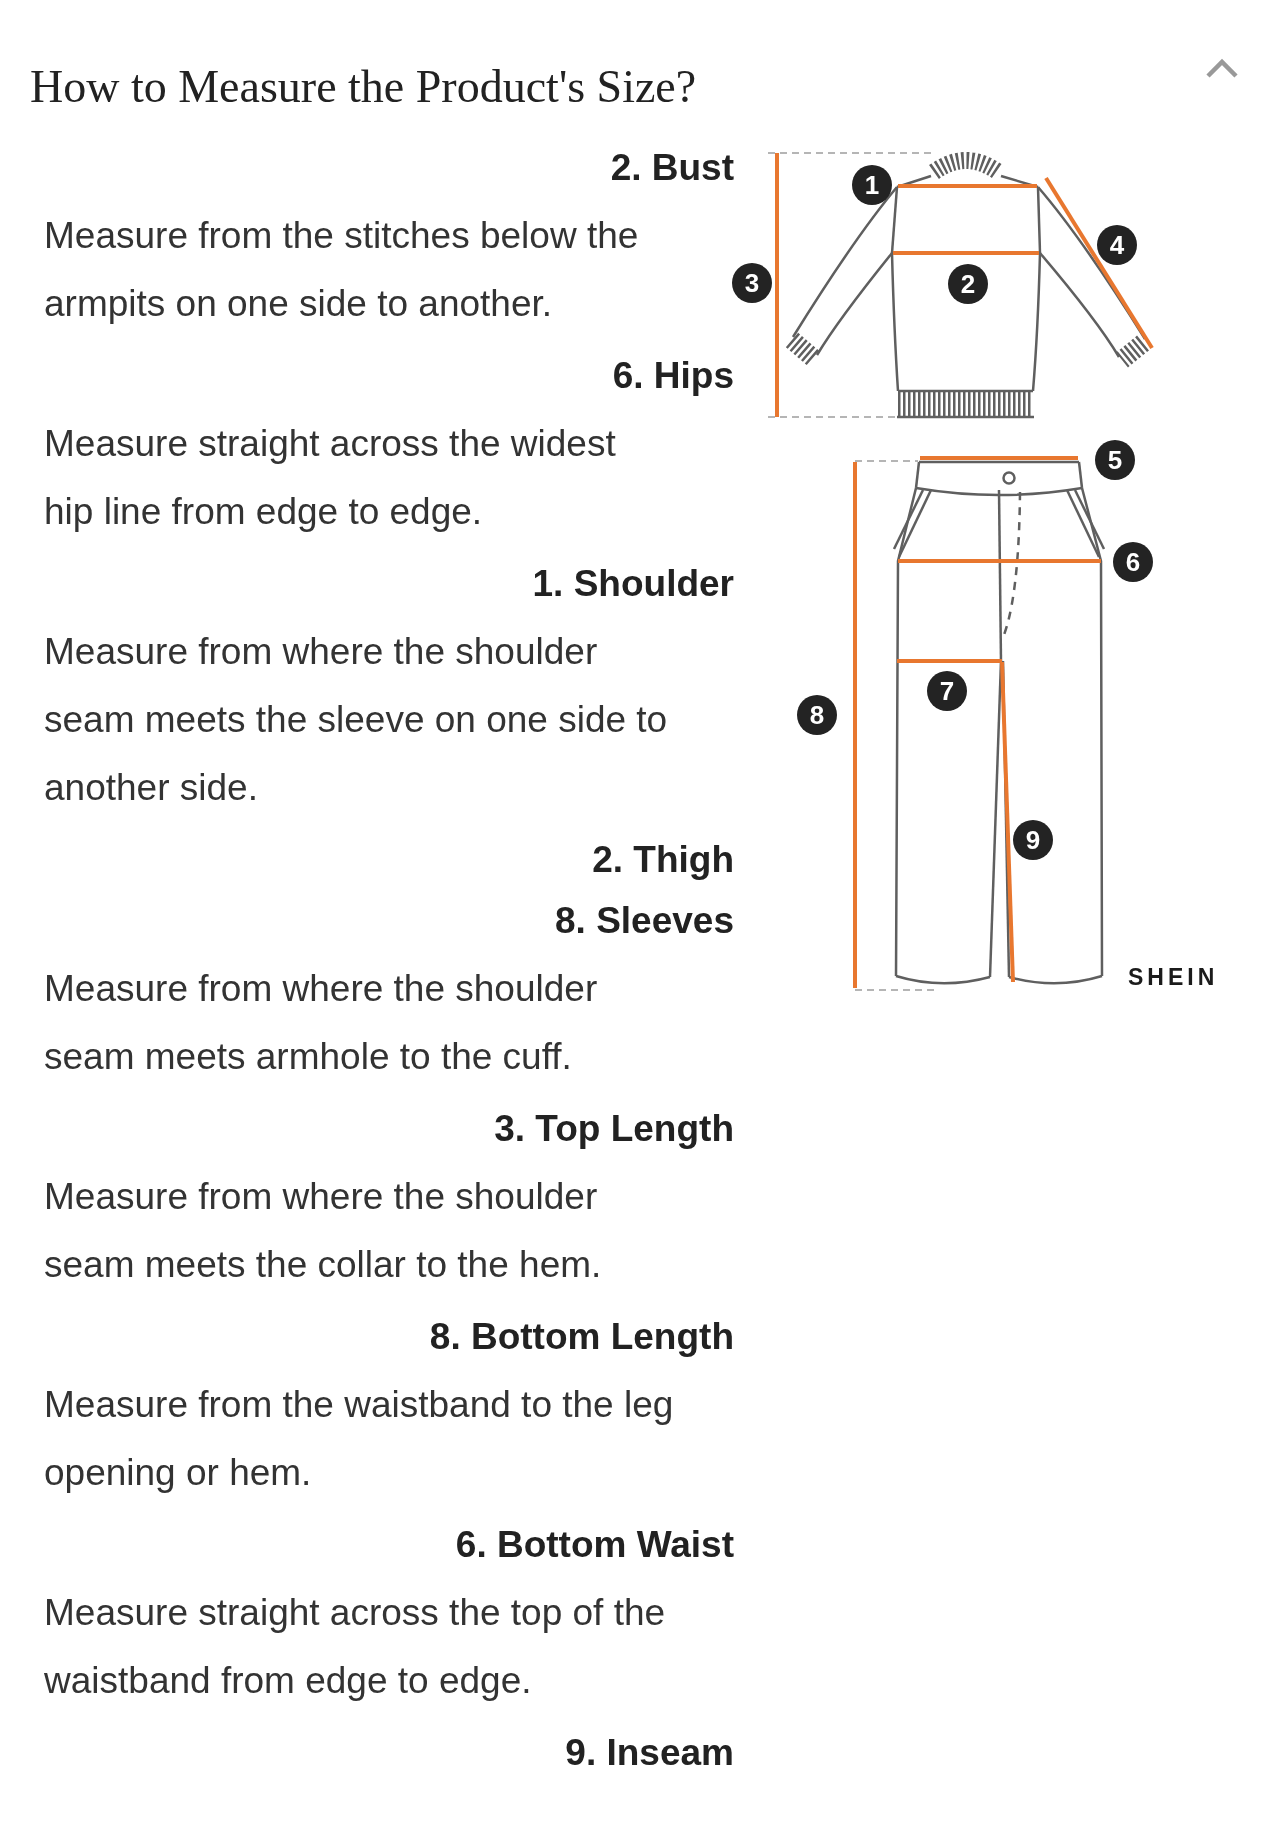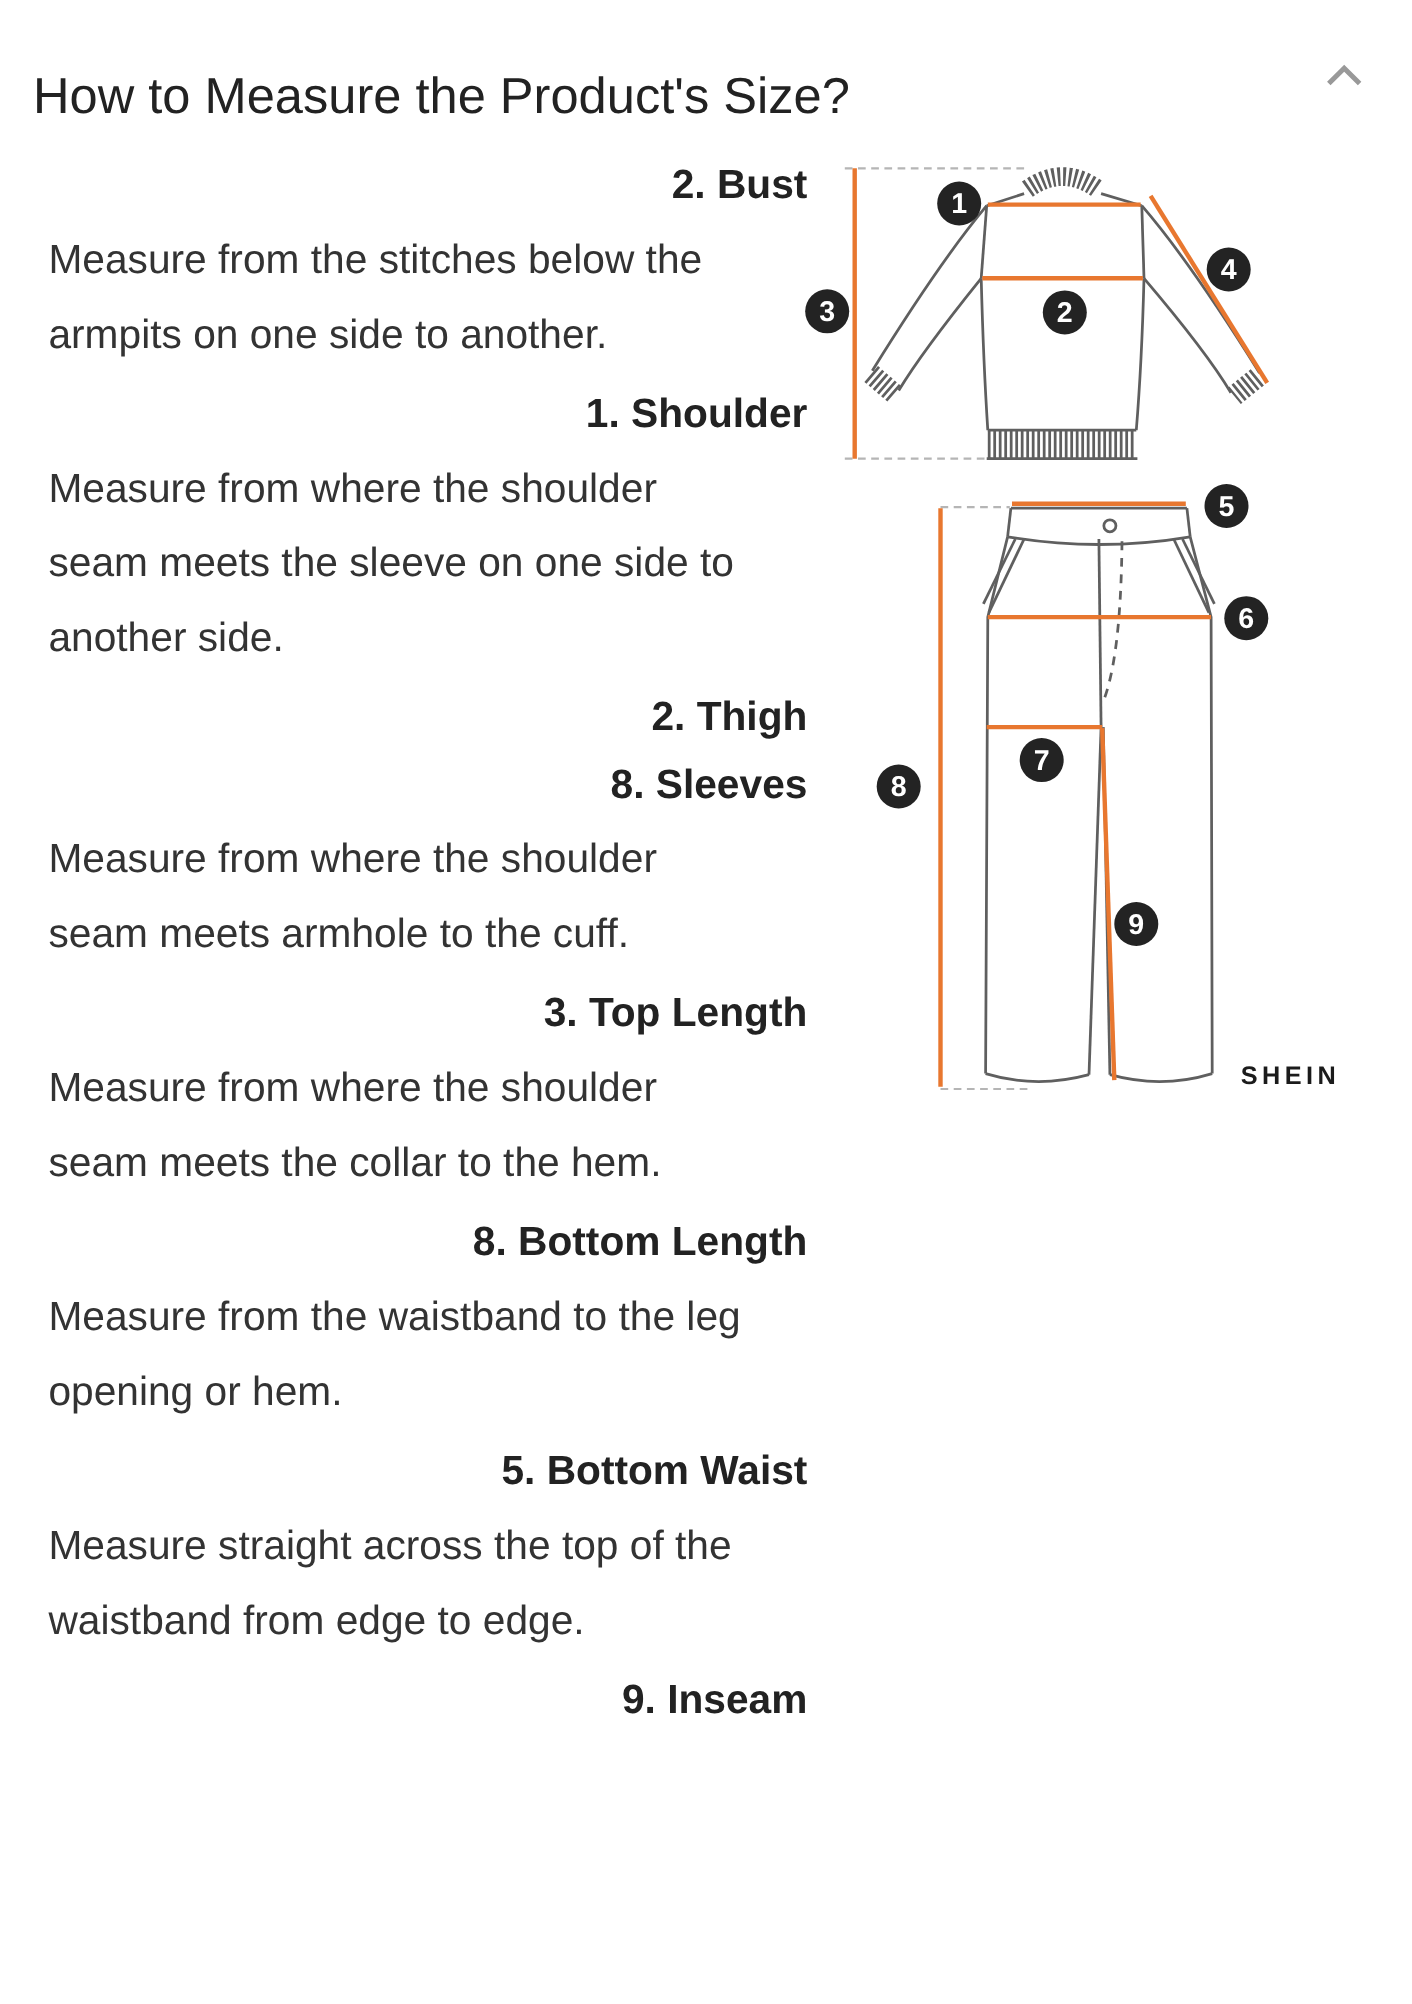--- a/index.html
+++ b/index.html
@@ -12,21 +12,21 @@
     --body-text:#333333;
     --chevron-gray:#999999;
   }
   html,body{margin:0;padding:0;background:#fff;}
   .page{
     position:relative;width:1284px;height:1822px;background:#ffffff;
     font-family:"Liberation Sans","DejaVu Sans",sans-serif;overflow:hidden;
   }
   .title{
     position:absolute;left:30px;top:28px;width:900px;
-    font-size:46px;line-height:56px;font-weight:400;color:var(--title-text);
+    font-size:46px;line-height:56px;font-weight:400;color:var(--title-text);font-family:Liberation Serif, serif;
   }
   .collapse-btn{
     position:absolute;left:1196px;top:44px;width:52px;height:48px;
     background:none;border:none;padding:0;cursor:pointer;
     display:flex;align-items:center;justify-content:center;
   }
   .text-col{
     position:absolute;left:44px;top:141px;width:690px;
   }
   .text-col h3{
@@ -66,20 +66,25 @@
     </svg>
   </button>
 
   <div class="text-col">
     <div>
       <h3>2. Bust</h3>
       <p>Measure from the stitches below the
 armpits on one side to another.</p>
     </div>
     <div>
+      <h3>6. Hips</h3>
+      <p>Measure straight across the widest
+hip line from edge to edge.</p>
+    </div>
+    <div>
       <h3>1. Shoulder</h3>
       <p>Measure from where the shoulder
 seam meets the sleeve on one side to
 another side.</p>
     </div>
     <div>
       <h3>2. Thigh</h3>
     </div>
     <div>
       <h3>8. Sleeves</h3>
@@ -90,21 +95,21 @@
       <h3>3. Top Length</h3>
       <p>Measure from where the shoulder
 seam meets the collar to the hem.</p>
     </div>
     <div>
       <h3>8. Bottom Length</h3>
       <p>Measure from the waistband to the leg
 opening or hem.</p>
     </div>
     <div>
-      <h3>5. Bottom Waist</h3>
+      <h3>6. Bottom Waist</h3>
       <p>Measure straight across the top of the
 waistband from edge to edge.</p>
     </div>
     <div>
       <h3>9. Inseam</h3>
     </div>
   </div>
 
   <div class="diagram">
     <svg width="584" height="890" viewBox="700 120 584 890">

